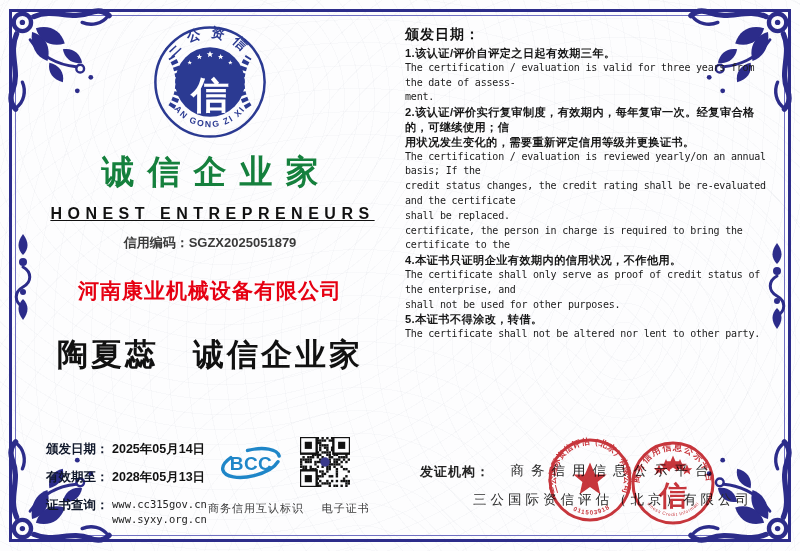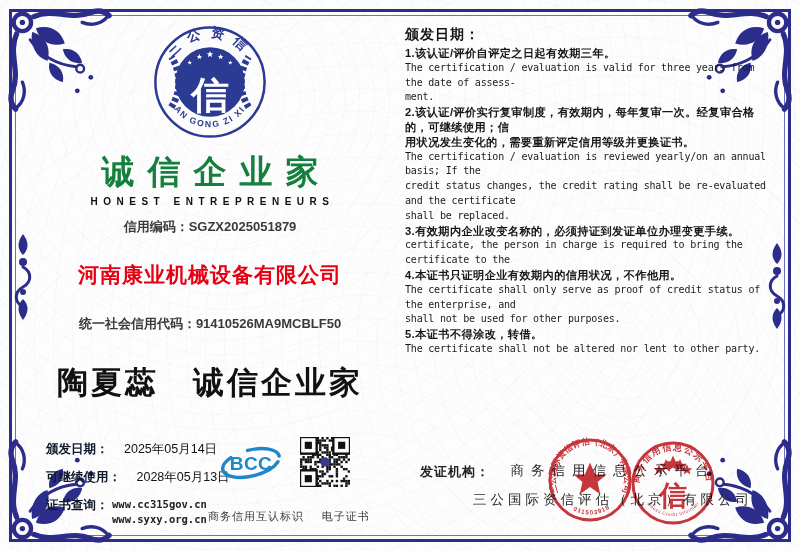--- a/index.html
+++ b/index.html
@@ -22,38 +22,38 @@
   .corner.br{right:6px;bottom:6px;transform:scale(-1,-1);}
   .edge-orn{position:absolute;width:24px;height:86px;}
   .edge-orn svg{width:100%;height:100%;display:block;}
   .edge-orn.left{left:11px;top:234px;}
   .edge-orn.right{right:11px;top:243px;transform:scaleX(-1);}
 
   
   .left-col{position:absolute;left:30px;top:24px;width:360px;text-align:center;}
   .logo{width:116px;height:116px;margin:0 auto;}
   .cert-title{margin-top:6px;font-size:33px;font-weight:bold;letter-spacing:13px;padding-left:13px;color:#15803d;}
-  .cert-subtitle{margin-top:1px;font-size:10px;font-weight:bold;letter-spacing:5.5px;padding-left:5px;color:#111;}
+  .cert-subtitle{margin-top:10px;font-size:16px;font-weight:bold;letter-spacing:5.5px;padding-left:5px;color:#111;text-decoration:underline;}
   .credit-code{margin-top:11px;font-size:13px;font-weight:bold;color:#3a3a3a;}
   .company-name{margin-top:25px;font-size:21px;font-weight:bold;color:#e60012;letter-spacing:1px;}
   .uscc{margin-top:26px;font-size:13px;font-weight:bold;color:#3a3a3a;}
   .holder{margin-top:29px;font-size:31px;font-weight:bold;color:#111;
           font-family:"DejaVu Serif","Liberation Serif",serif;letter-spacing:3px;}
 
   
   .issue-block{position:absolute;left:46px;top:441px;font-size:12.5px;color:#222;text-align:left;}
   .issue-row{margin-bottom:11px;white-space:nowrap;}
   .issue-row .lab{font-weight:bold;color:#0f172a;}
-  .issue-row .val{font-weight:normal;color:#111;margin-left:12px;}
+  .issue-row .val{font-weight:bold;color:#111;}
   .query-urls{display:inline-block;vertical-align:top;font-family:"DejaVu Sans Mono","Liberation Mono",monospace;
-              font-size:10.5px;line-height:15px;font-weight:bold;color:#222;}
+              font-size:10.5px;line-height:15px;font-weight:normal;color:#222;}
   .mutual-block{position:absolute;left:208px;top:437px;width:160px;}
   .bcc-logo{position:absolute;left:10px;top:6px;width:70px;height:42px;}
   .qr-box{position:absolute;left:92px;top:0;width:50px;height:50px;}
-  .mutual-labels{position:absolute;top:72px;left:0;width:170px;font-family:"Liberation Serif",serif;
+  .mutual-labels{position:absolute;top:64px;left:0;width:170px;font-family:"Liberation Serif",serif;
                  font-size:11px;color:#3c3c3c;letter-spacing:1px;white-space:nowrap;}
   .mutual-labels .l1{margin-right:14px;}
 
   
   .right-col{position:absolute;left:405px;top:26px;width:372px;}
   .instr-heading{font-size:14px;font-weight:bold;color:#111;letter-spacing:1px;}
   .instr-lines{margin-top:2px;}
   .line-zh{font-size:11.2px;font-weight:bold;color:#161616;line-height:14.8px;letter-spacing:.4px;}
   .line-en{font-family:"DejaVu Sans Mono","Liberation Mono",monospace;font-size:10px;color:#1a1a1a;
            line-height:14.8px;letter-spacing:-0.2px;}
@@ -154,31 +154,30 @@
     </text>
     <text font-size="9" font-weight="bold" fill="#2b3a92" letter-spacing="1.6">
       <textPath href="#logo-bot-arc" startOffset="50%" text-anchor="middle">SAN GONG ZI XIN</textPath>
     </text>
   </svg>
 
   <div class="cert-title">诚信企业家</div>
   <div class="cert-subtitle">HONEST ENTREPRENEURS</div>
   <div class="credit-code"><span>信用编码：</span><span>SGZX2025051879</span></div>
   <div class="company-name">河南康业机械设备有限公司</div>
-  <div class="uscc"><span>统一社会信用代码：</span><span>91410526MA9MCBLF50</span></div>
   <div class="holder">陶夏蕊　诚信企业家</div>
 </div>
 
 <div class="issue-block">
   <div class="issue-row">
     <span class="lab">颁发日期：</span>
     <span class="val">2025年05月14日</span>
   </div>
   <div class="issue-row">
-    <span class="lab">可继续使用：</span>
+    <span class="lab">有效期至：</span>
     <span class="val">2028年05月13日</span>
   </div>
   <div class="issue-row">
     <span class="lab" style="vertical-align:top">证书查询：</span>
     <span class="query-urls">
       <div>www.cc315gov.cn</div>
       <div>www.syxy.org.cn</div>
     </span>
   </div>
 </div>
@@ -350,21 +349,20 @@
   <div class="instr-heading">颁发日期：</div>
   <div class="instr-lines">
       <div class="line-zh">1.该认证/评价自评定之日起有效期三年。</div>
       <div class="line-en">The certification / evaluation is valid for three years from the date of assess-</div>
       <div class="line-en">ment.</div>
       <div class="line-zh">2.该认证/评价实行复审制度，有效期内，每年复审一次。经复审合格的，可继续使用；信</div>
       <div class="line-zh">用状况发生变化的，需要重新评定信用等级并更换证书。</div>
       <div class="line-en">The certification / evaluation is reviewed yearly/on an annual basis; If the</div>
       <div class="line-en">credit status changes, the credit rating shall be re-evaluated and the certificate</div>
       <div class="line-en">shall be replaced.</div>
-      <div class="line-zh">3.有效期内企业改变名称的，必须持证到发证单位办理变更手续。</div>
       <div class="line-en">certificate, the person in charge is required to bring the certificate to the</div>
       <div class="line-zh">4.本证书只证明企业有效期内的信用状况，不作他用。</div>
       <div class="line-en">The certificate shall only serve as proof of credit status of the enterprise, and</div>
       <div class="line-en">shall not be used for other purposes.</div>
       <div class="line-zh">5.本证书不得涂改，转借。</div>
       <div class="line-en">The certificate shall not be altered nor lent to other party.</div>
     </div>
 </div>
 
 <div class="issuer-label">发证机构：</div>

